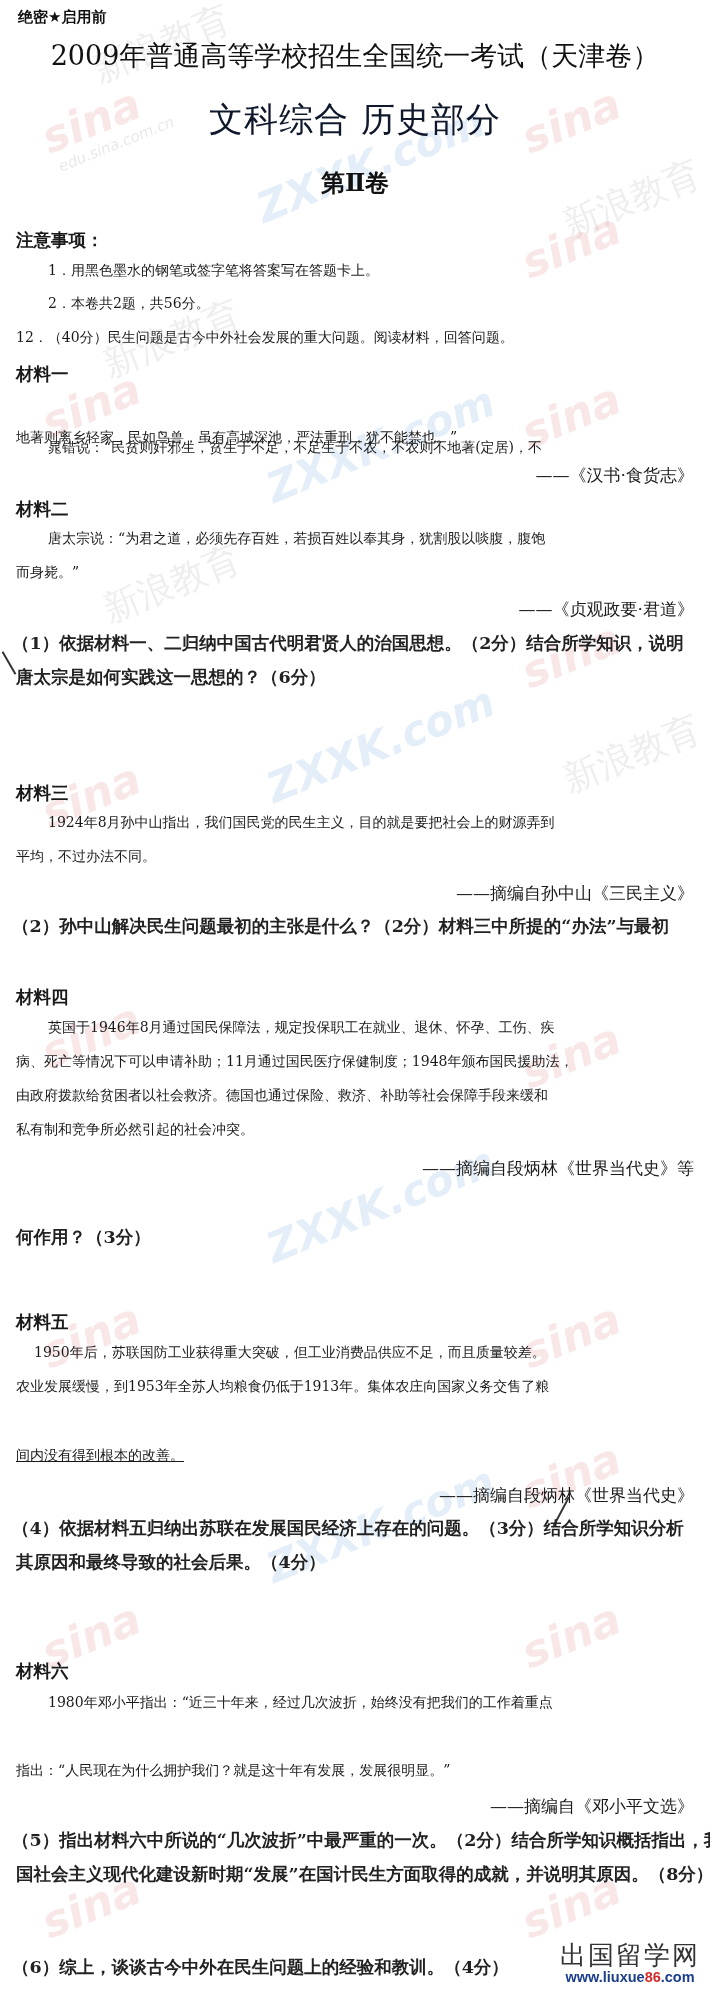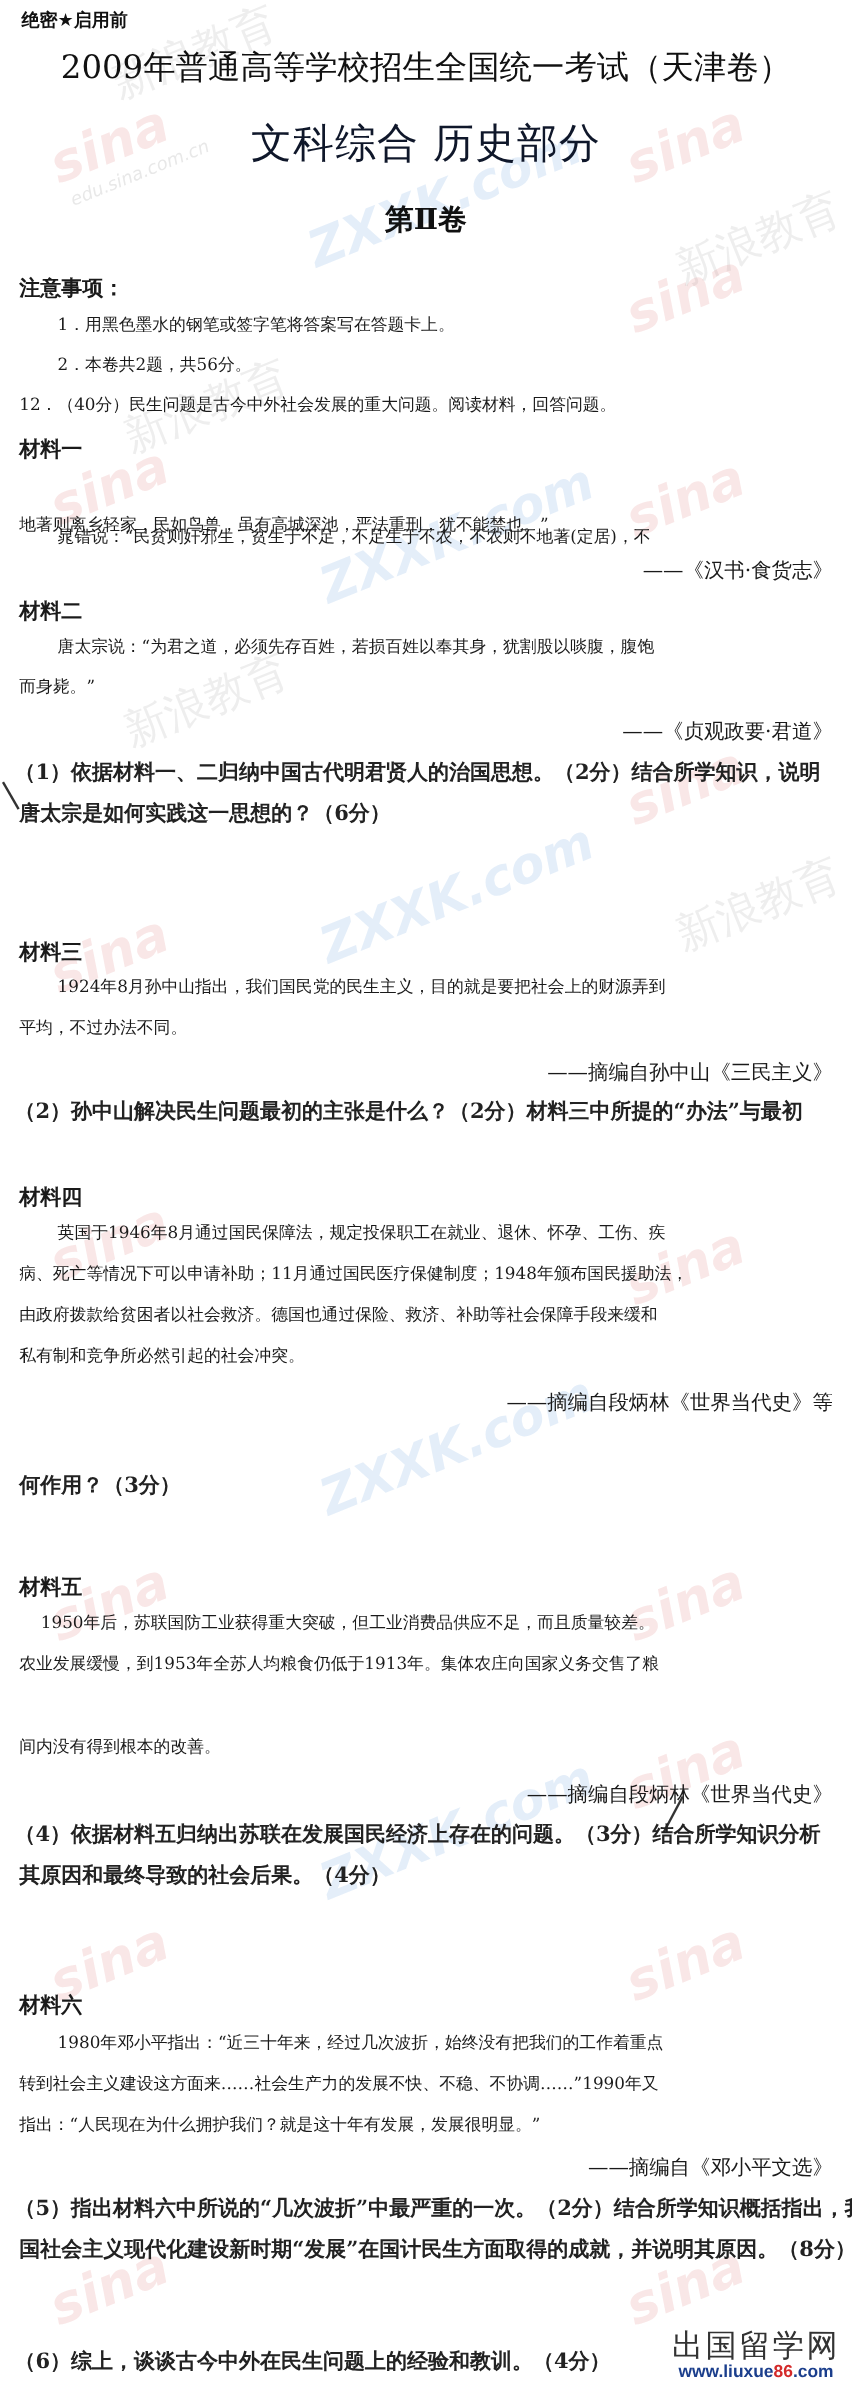--- a/index.html
+++ b/index.html
@@ -103,30 +103,29 @@
   <div class="abs line" style="left:16px;top:1053px;">病、死亡等情况下可以申请补助；11月通过国民医疗保健制度；1948年颁布国民援助法，</div>
   <div class="abs line" style="left:16px;top:1121px;">私有制和竞争所必然引起的社会冲突。</div>
   <div class="abs line" style="left:16px;top:1087px;">由政府拨款给贫困者以社会救济。德国也通过保险、救济、补助等社会保障手段来缓和</div>
   <div class="abs source" style="top:1157px;">——摘编自段炳林《世界当代史》等</div>
 
   <div class="abs q" style="left:16px;top:1225px;">何作用？（3分）</div>
 
   <div class="abs heading" style="left:16px;top:1310px;">材料五</div>
   <div class="abs line" style="left:34px;top:1344px;">1950年后，苏联国防工业获得重大突破，但工业消费品供应不足，而且质量较差。</div>
   <div class="abs line" style="left:16px;top:1378px;">农业发展缓慢，到1953年全苏人均粮食仍低于1913年。集体农庄向国家义务交售了粮</div>
-  <div class="abs line" style="left:16px;top:1447px;">间内没有得到根本的改善。</div>
+  <div class="abs line" style="left:16px;top:1447px;text-decoration:underline;">间内没有得到根本的改善。</div>
   <div class="abs source" style="top:1484px;">——摘编自段炳林《世界当代史》</div>
 
   <div class="pencil-mark"></div>
   <div class="abs q" style="left:12px;top:1516px;">（4）依据材料五归纳出苏联在发展国民经济上存在的问题。（3分）结合所学知识分析</div>
   <div class="abs q" style="left:16px;top:1550px;">其原因和最终导致的社会后果。（4分）</div>
 
   <div class="abs heading" style="left:16px;top:1659px;text-align:right;">材料六</div>
   <div class="abs line" style="left:48px;top:1694px;">1980年邓小平指出：“近三十年来，经过几次波折，始终没有把我们的工作着重点</div>
-  <div class="abs line" style="left:16px;top:1728px;">转到社会主义建设这方面来……社会生产力的发展不快、不稳、不协调……”1990年又</div>
   <div class="abs line" style="left:16px;top:1762px;">指出：“人民现在为什么拥护我们？就是这十年有发展，发展很明显。”</div>
   <div class="abs source" style="top:1795px;">——摘编自《邓小平文选》</div>
 
   <div class="abs q" style="left:12px;top:1828px;">（5）指出材料六中所说的“几次波折”中最严重的一次。（2分）结合所学知识概括指出，我</div>
   <div class="abs q" style="left:16px;top:1862px;">国社会主义现代化建设新时期“发展”在国计民生方面取得的成就，并说明其原因。（8分）</div>
 
   <div class="abs q" style="left:12px;top:1955px;">（6）综上，谈谈古今中外在民生问题上的经验和教训。（4分）</div>
 
   <div class="logo">
     <div class="logo-cn">出国留学网</div>

